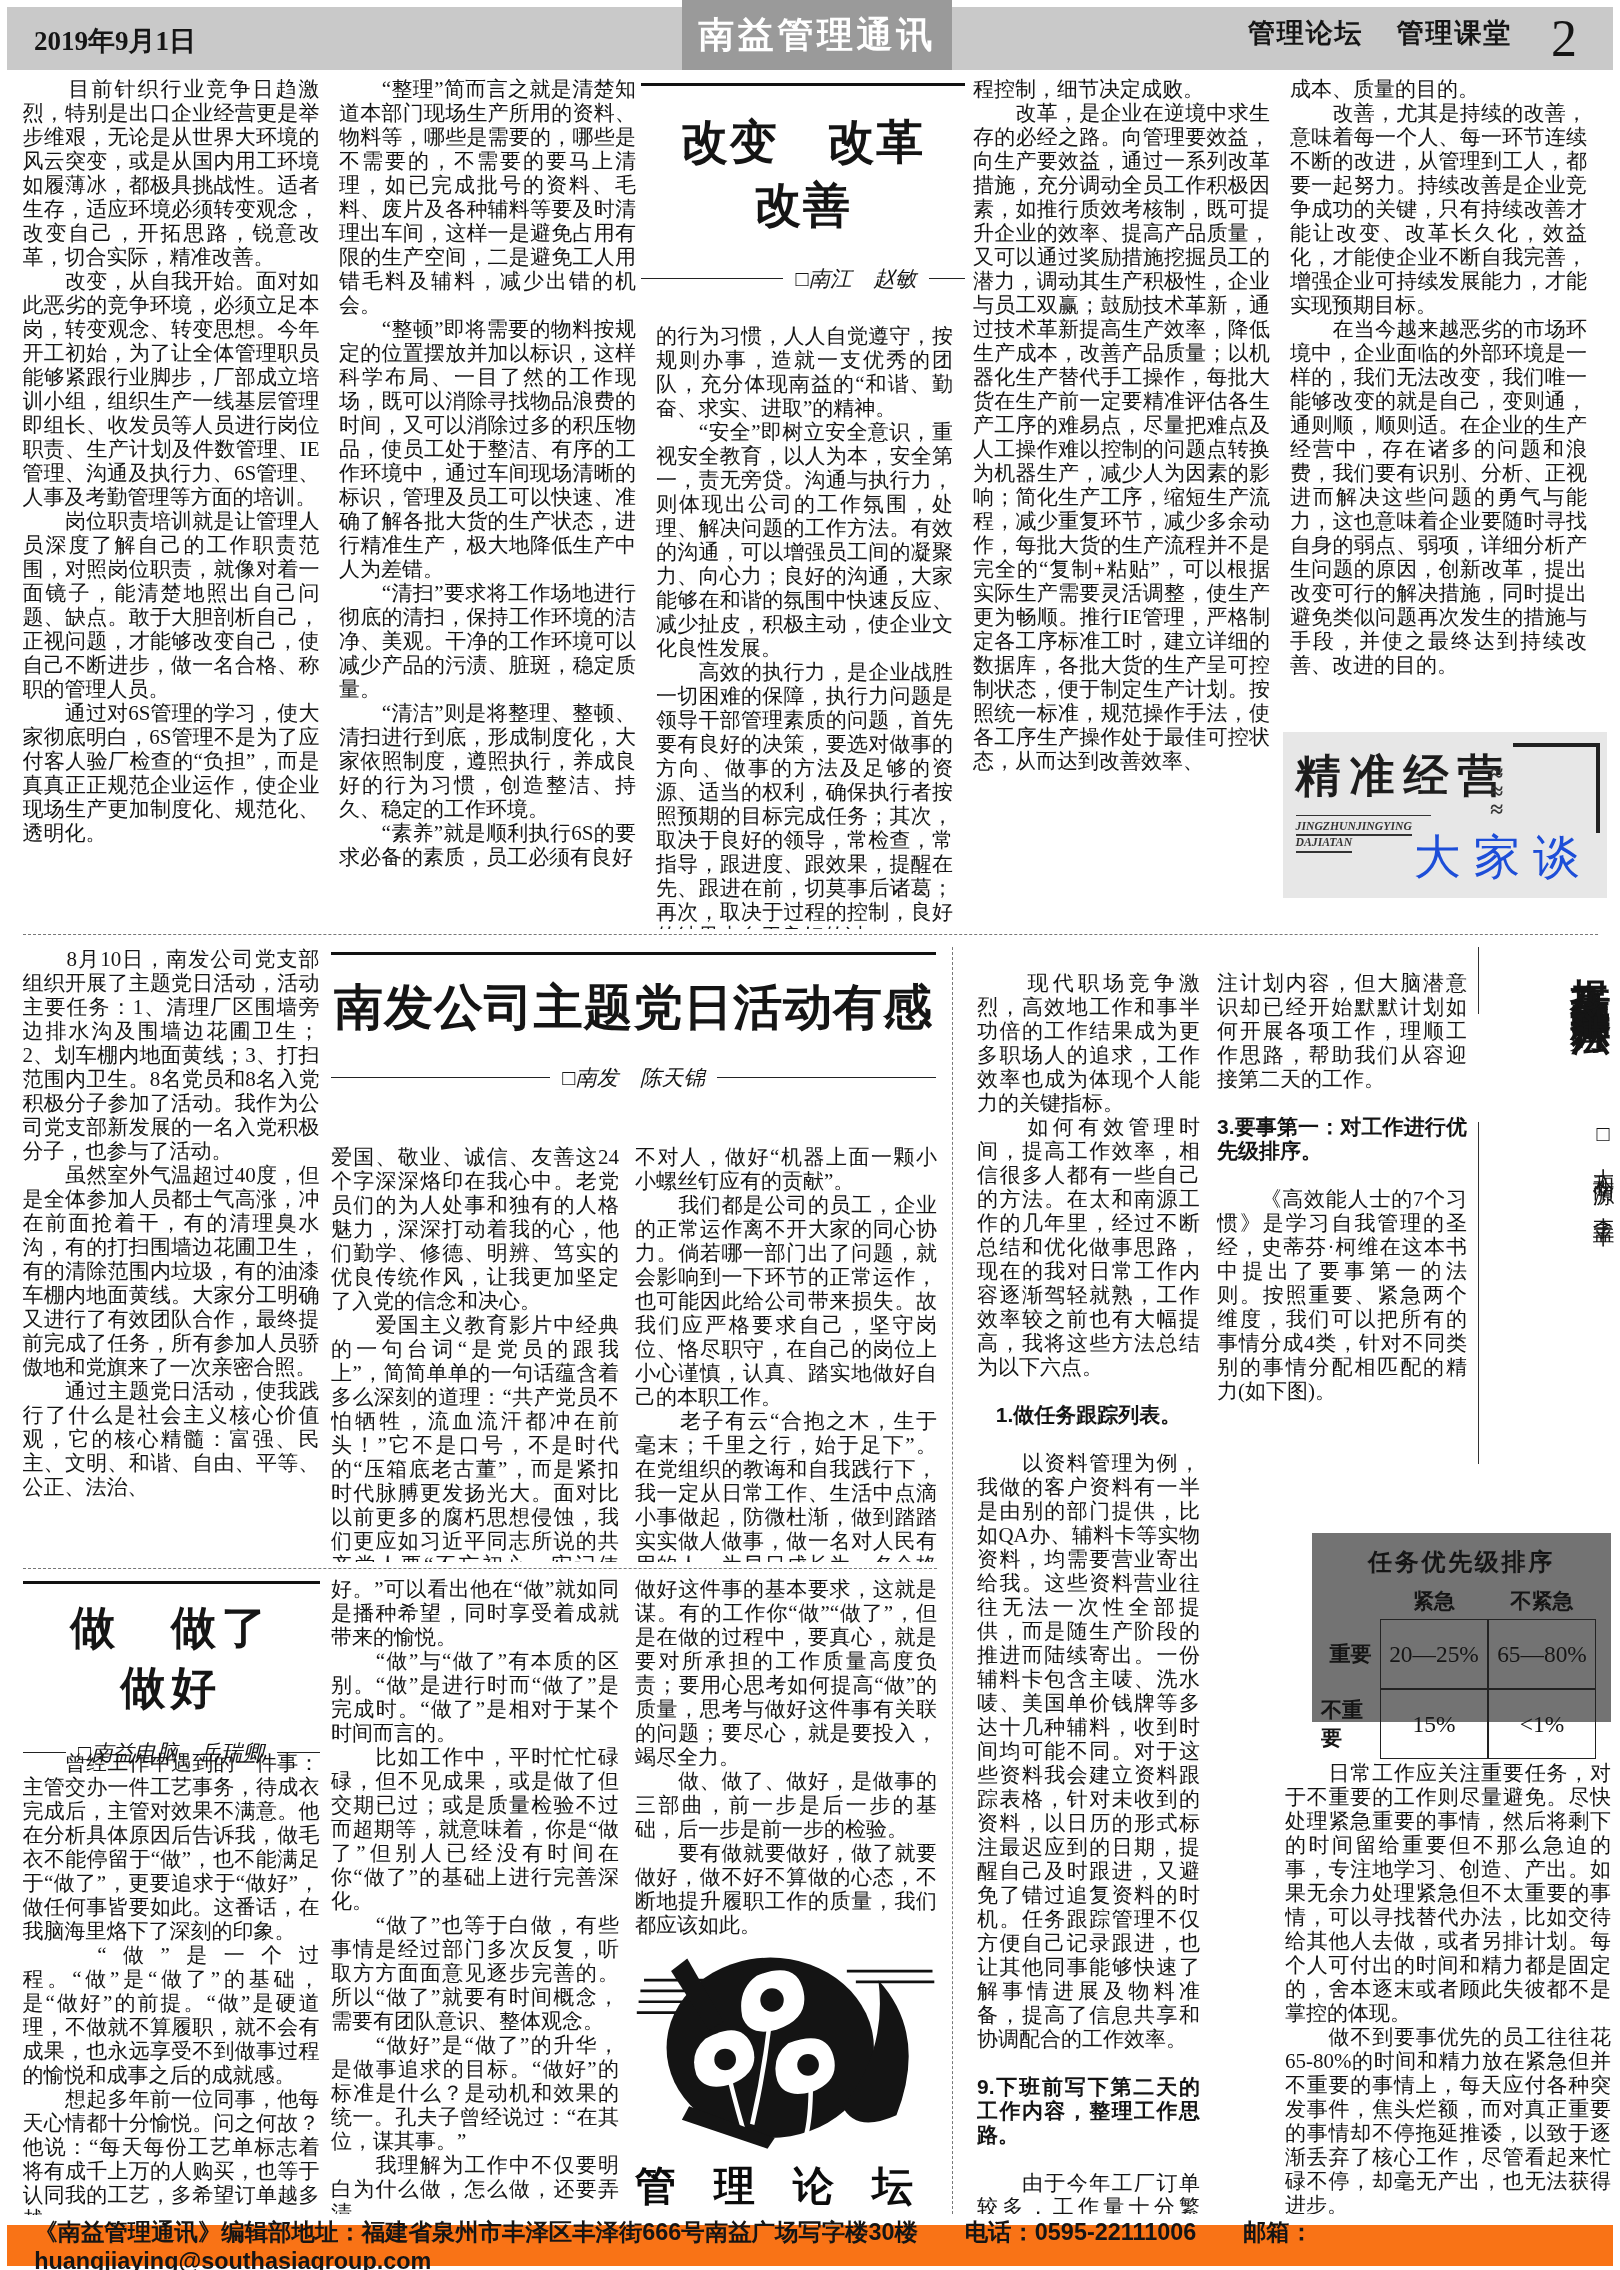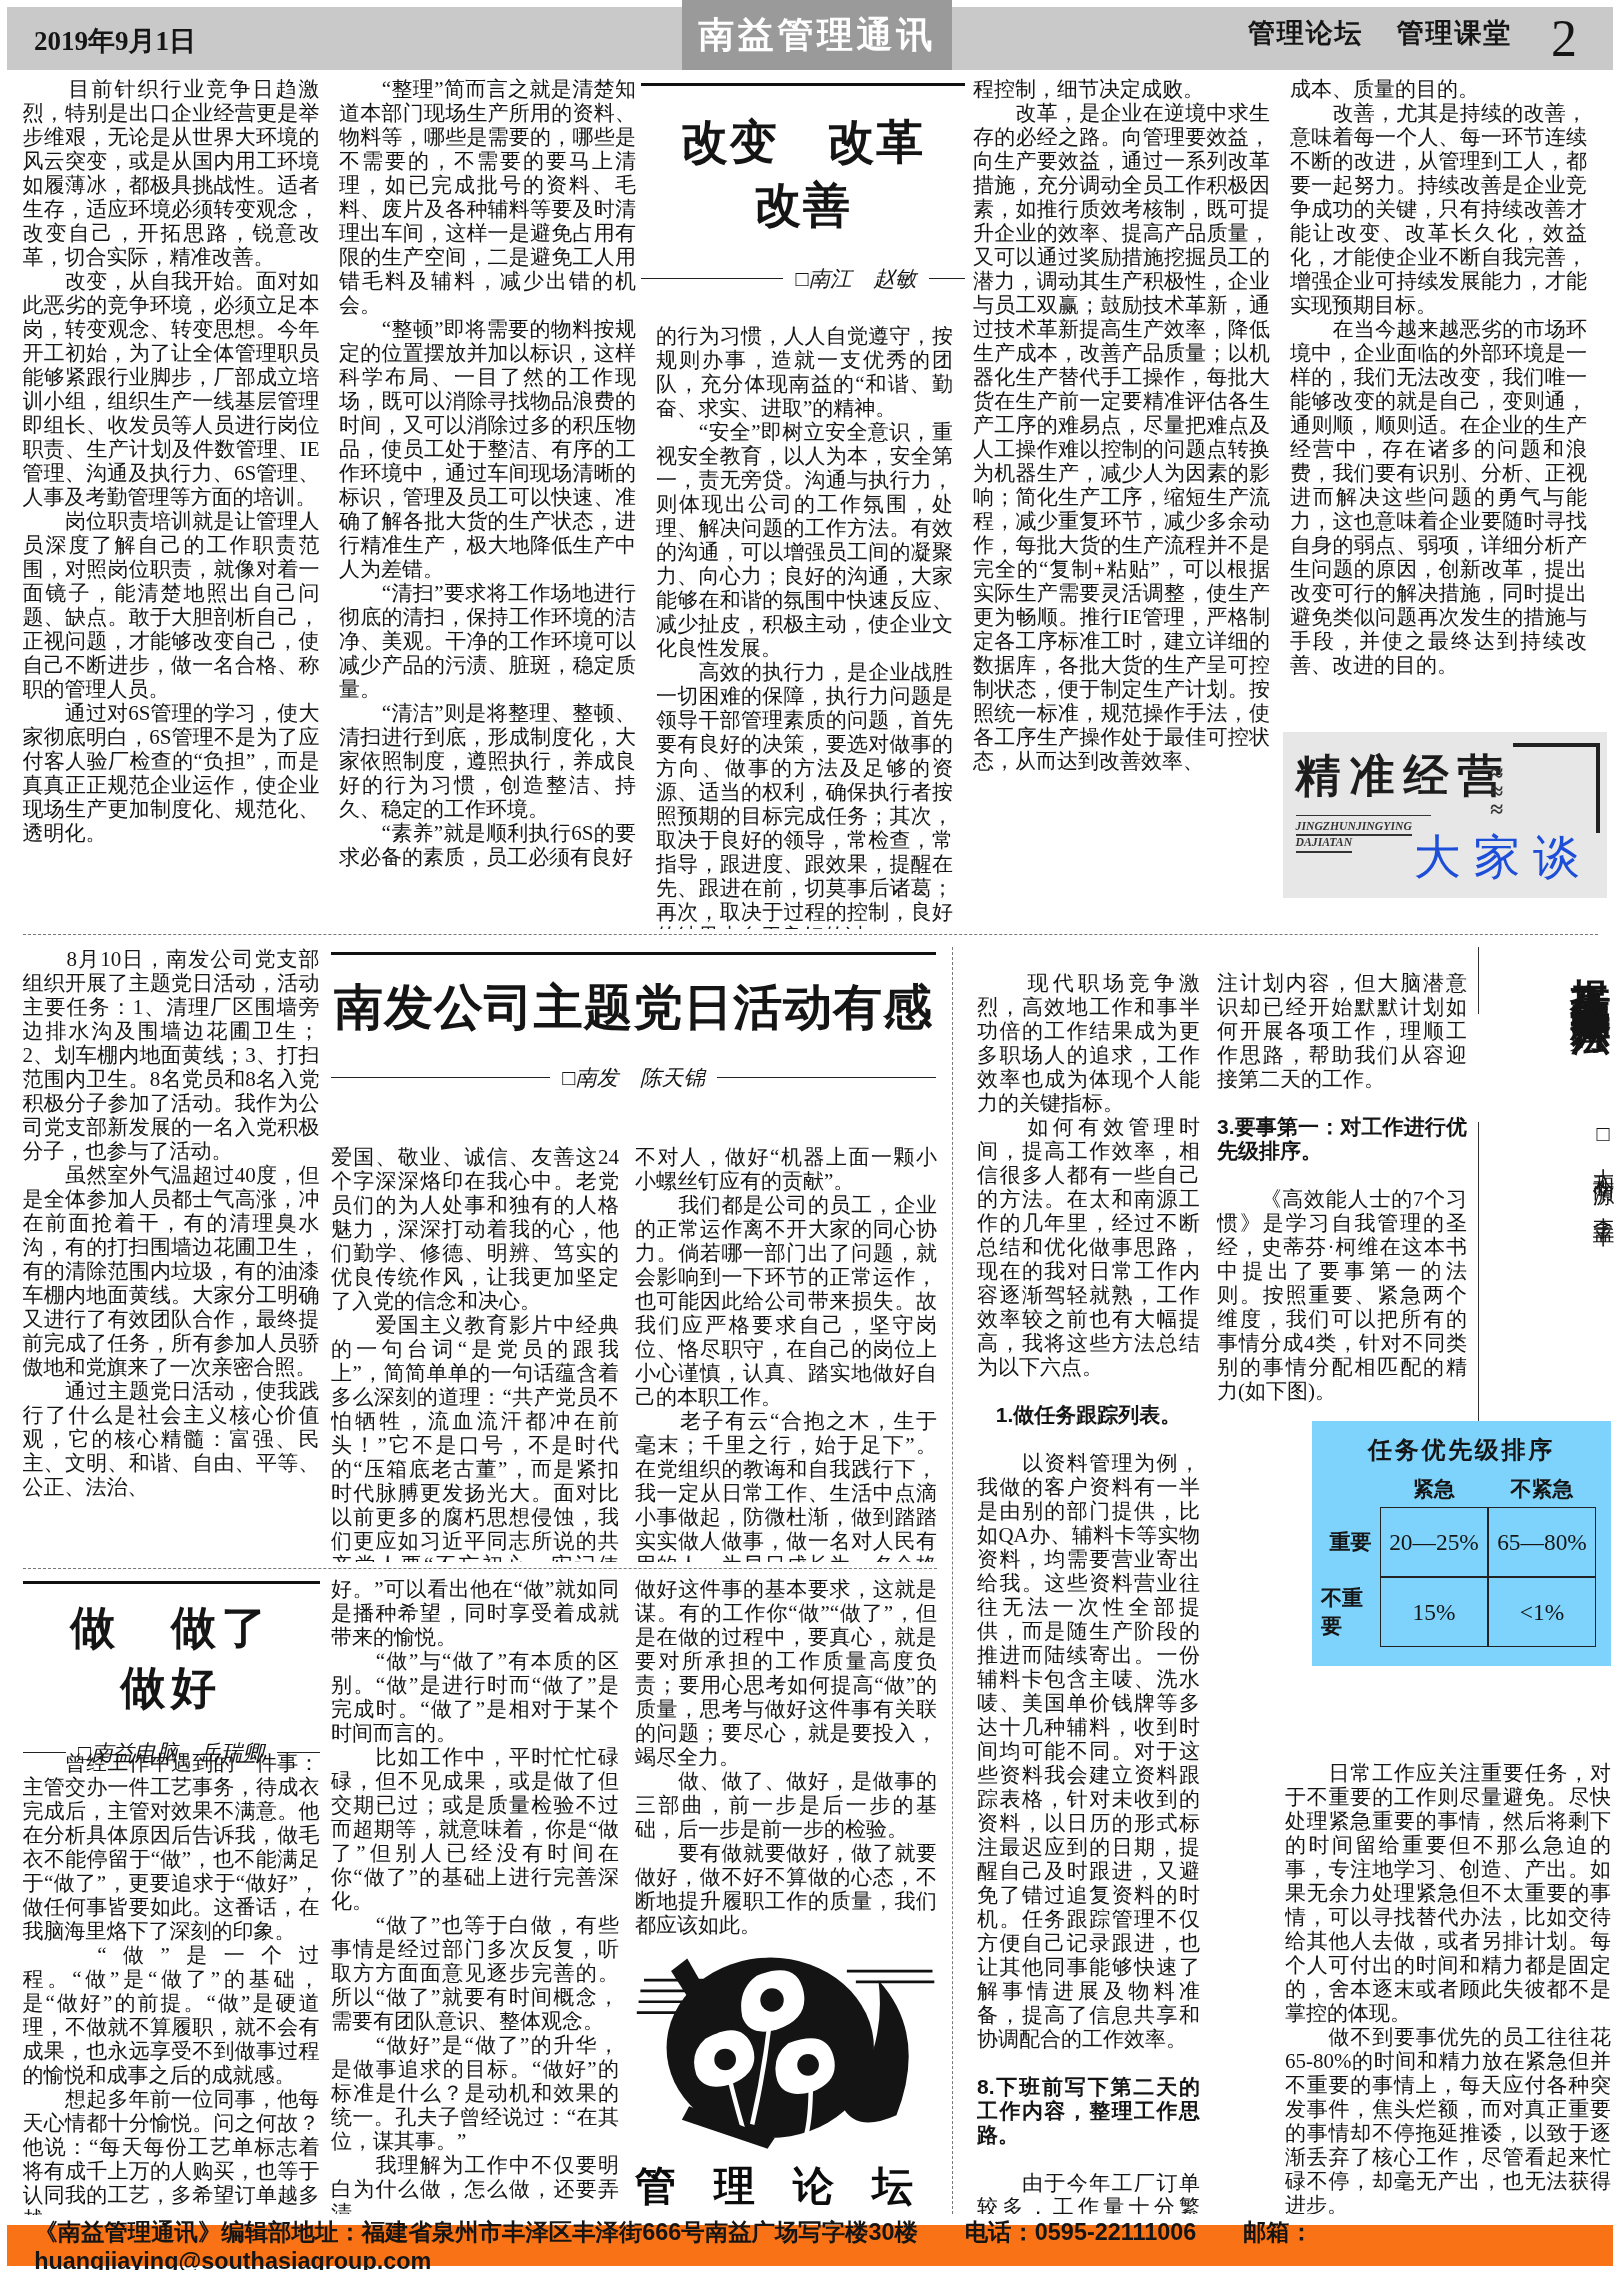--- a/index.html
+++ b/index.html
@@ -49,21 +49,21 @@
 
   
   .vblock{position:absolute;left:1478px;top:947px;height:533px;width:140px;
           writing-mode:vertical-rl;display:flex;}
   .vhead{font-size:40px;font-weight:bold;letter-spacing:3.6px;border-left:1.8px solid #333;padding-left:5.4px;}
   .vhead .suffix{font-size:25px;}
   .vbyline{writing-mode:vertical-rl;font-size:21.6px;letter-spacing:5.4px;margin-top:108px;
            border-left:1.8px solid #333;padding-left:7.2px;height:342px;}
 
   
-  .ptable{position:absolute;left:1312px;top:1421px;width:299px;height:245px;background:#7dd3fc;
+  .ptable{position:absolute;left:1312px;top:1533px;width:299px;height:189px;background:#737373;
           font-family:"Liberation Sans",sans-serif;}
   .pt-title{text-align:center;font-size:24px;font-weight:bold;padding-top:12.6px;letter-spacing:2.7px;}
   .pt-grid{position:absolute;left:9px;top:50px;width:281px;height:180px;
            display:grid;grid-template-columns:59px 108px 108px;grid-template-rows:36px 70px 70px;}
   .pt-cell{display:flex;align-items:center;justify-content:center;font-size:21px;}
   .pt-colh{font-weight:bold;}
   .pt-rowh{font-weight:bold;}
   .pt-val{border:1.8px solid #222;font-size:23.4px;font-family:"Liberation Serif",serif;}
 
   
@@ -154,21 +154,21 @@
 　　爱国主义教育影片中经典的一句台词“是党员的跟我上”，简简单单的一句话蕴含着多么深刻的道理：“共产党员不怕牺牲，流血流汗都冲在前头！”它不是口号，不是时代的“压箱底老古董”，而是紧扣时代脉膊更发扬光大。面对比以前更多的腐朽思想侵蚀，我们更应如习近平同志所说的共产党人要“不忘初心，牢记使命”，在为人处事上要对事</div>
 <div class="col" style="left:635px;top:1145px;width:302px;height:417px">不对人，做好“机器上面一颗小小螺丝钉应有的贡献”。
 　　我们都是公司的员工，企业的正常运作离不开大家的同心协力。倘若哪一部门出了问题，就会影响到一下环节的正常运作，也可能因此给公司带来损失。故我们应严格要求自己，坚守岗位、恪尽职守，在自己的岗位上小心谨慎，认真、踏实地做好自己的本职工作。
 　　老子有云“合抱之木，生于毫末；千里之行，始于足下”。在党组织的教诲和自我践行下，我一定从日常工作、生活中点滴小事做起，防微杜渐，做到踏踏实实做人做事，做一名对人民有用的人，为早日成长为一名合格的共产党员而努力奋斗！</div>
 
 <div class="col" style="left:977px;top:947px;width:223px;height:1267px">
   <div style="white-space:pre-line">　　现代职场竞争激烈，高效地工作和事半功倍的工作结果成为更多职场人的追求，工作效率也成为体现个人能力的关键指标。
 　　如何有效管理时间，提高工作效率，相信很多人都有一些自己的方法。在太和南源工作的几年里，经过不断总结和优化做事思路，现在的我对日常工作内容逐渐驾轻就熟，工作效率较之前也有大幅提高，我将这些方法总结为以下六点。</div>
   <div class="subhead subh-center">1.做任务跟踪列表。</div>
   <div style="white-space:pre-line">　　以资料管理为例，我做的客户资料有一半是由别的部门提供，比如QA办、辅料卡等实物资料，均需要营业寄出给我。这些资料营业往往无法一次性全部提供，而是随生产阶段的推进而陆续寄出。一份辅料卡包含主唛、洗水唛、美国单价钱牌等多达十几种辅料，收到时间均可能不同。对于这些资料我会建立资料跟踪表格，针对未收到的资料，以日历的形式标注最迟应到的日期，提醒自己及时跟进，又避免了错过追复资料的时机。任务跟踪管理不仅方便自己记录跟进，也让其他同事能够快速了解事情进展及物料准备，提高了信息共享和协调配合的工作效率。</div>
-  <div class="subhead">8.下班前写下第二天的工作内容，整理工作思路。</div>
+  <div class="subhead">9.下班前写下第二天的工作内容，整理工作思路。</div>
   <div style="white-space:pre-line">　　由于今年工厂订单较多，工作量十分繁重，即便每天像陀螺一样不停转，却似乎总有做不完的事情。光想到第二天有那么多的工作任务，便会感觉压力极大，甚至不自觉地拖延工作进度。而如果我在一天结束之前，记下第二天的待做事项，心理便会从焦躁转变为冷静。做计划让我们重新获得对事情的控制感，可以极大地缓解焦虑；而且在接下来的时间里，即便我们已经不再关</div>
 </div>
 
 <div class="col" style="left:1217px;top:947px;width:250px;height:515px">
   <div style="white-space:pre-line">注计划内容，但大脑潜意识却已经开始默默计划如何开展各项工作，理顺工作思路，帮助我们从容迎接第二天的工作。</div>
   <div class="subhead">3.要事第一：对工作进行优先级排序。</div>
   <div style="white-space:pre-line">　　《高效能人士的7个习惯》是学习自我管理的圣经，史蒂芬·柯维在这本书中提出了要事第一的法则。按照重要、紧急两个维度，我们可以把所有的事情分成4类，针对不同类别的事情分配相匹配的精力(如下图)。</div>
 </div>
 
 <div class="vblock">

